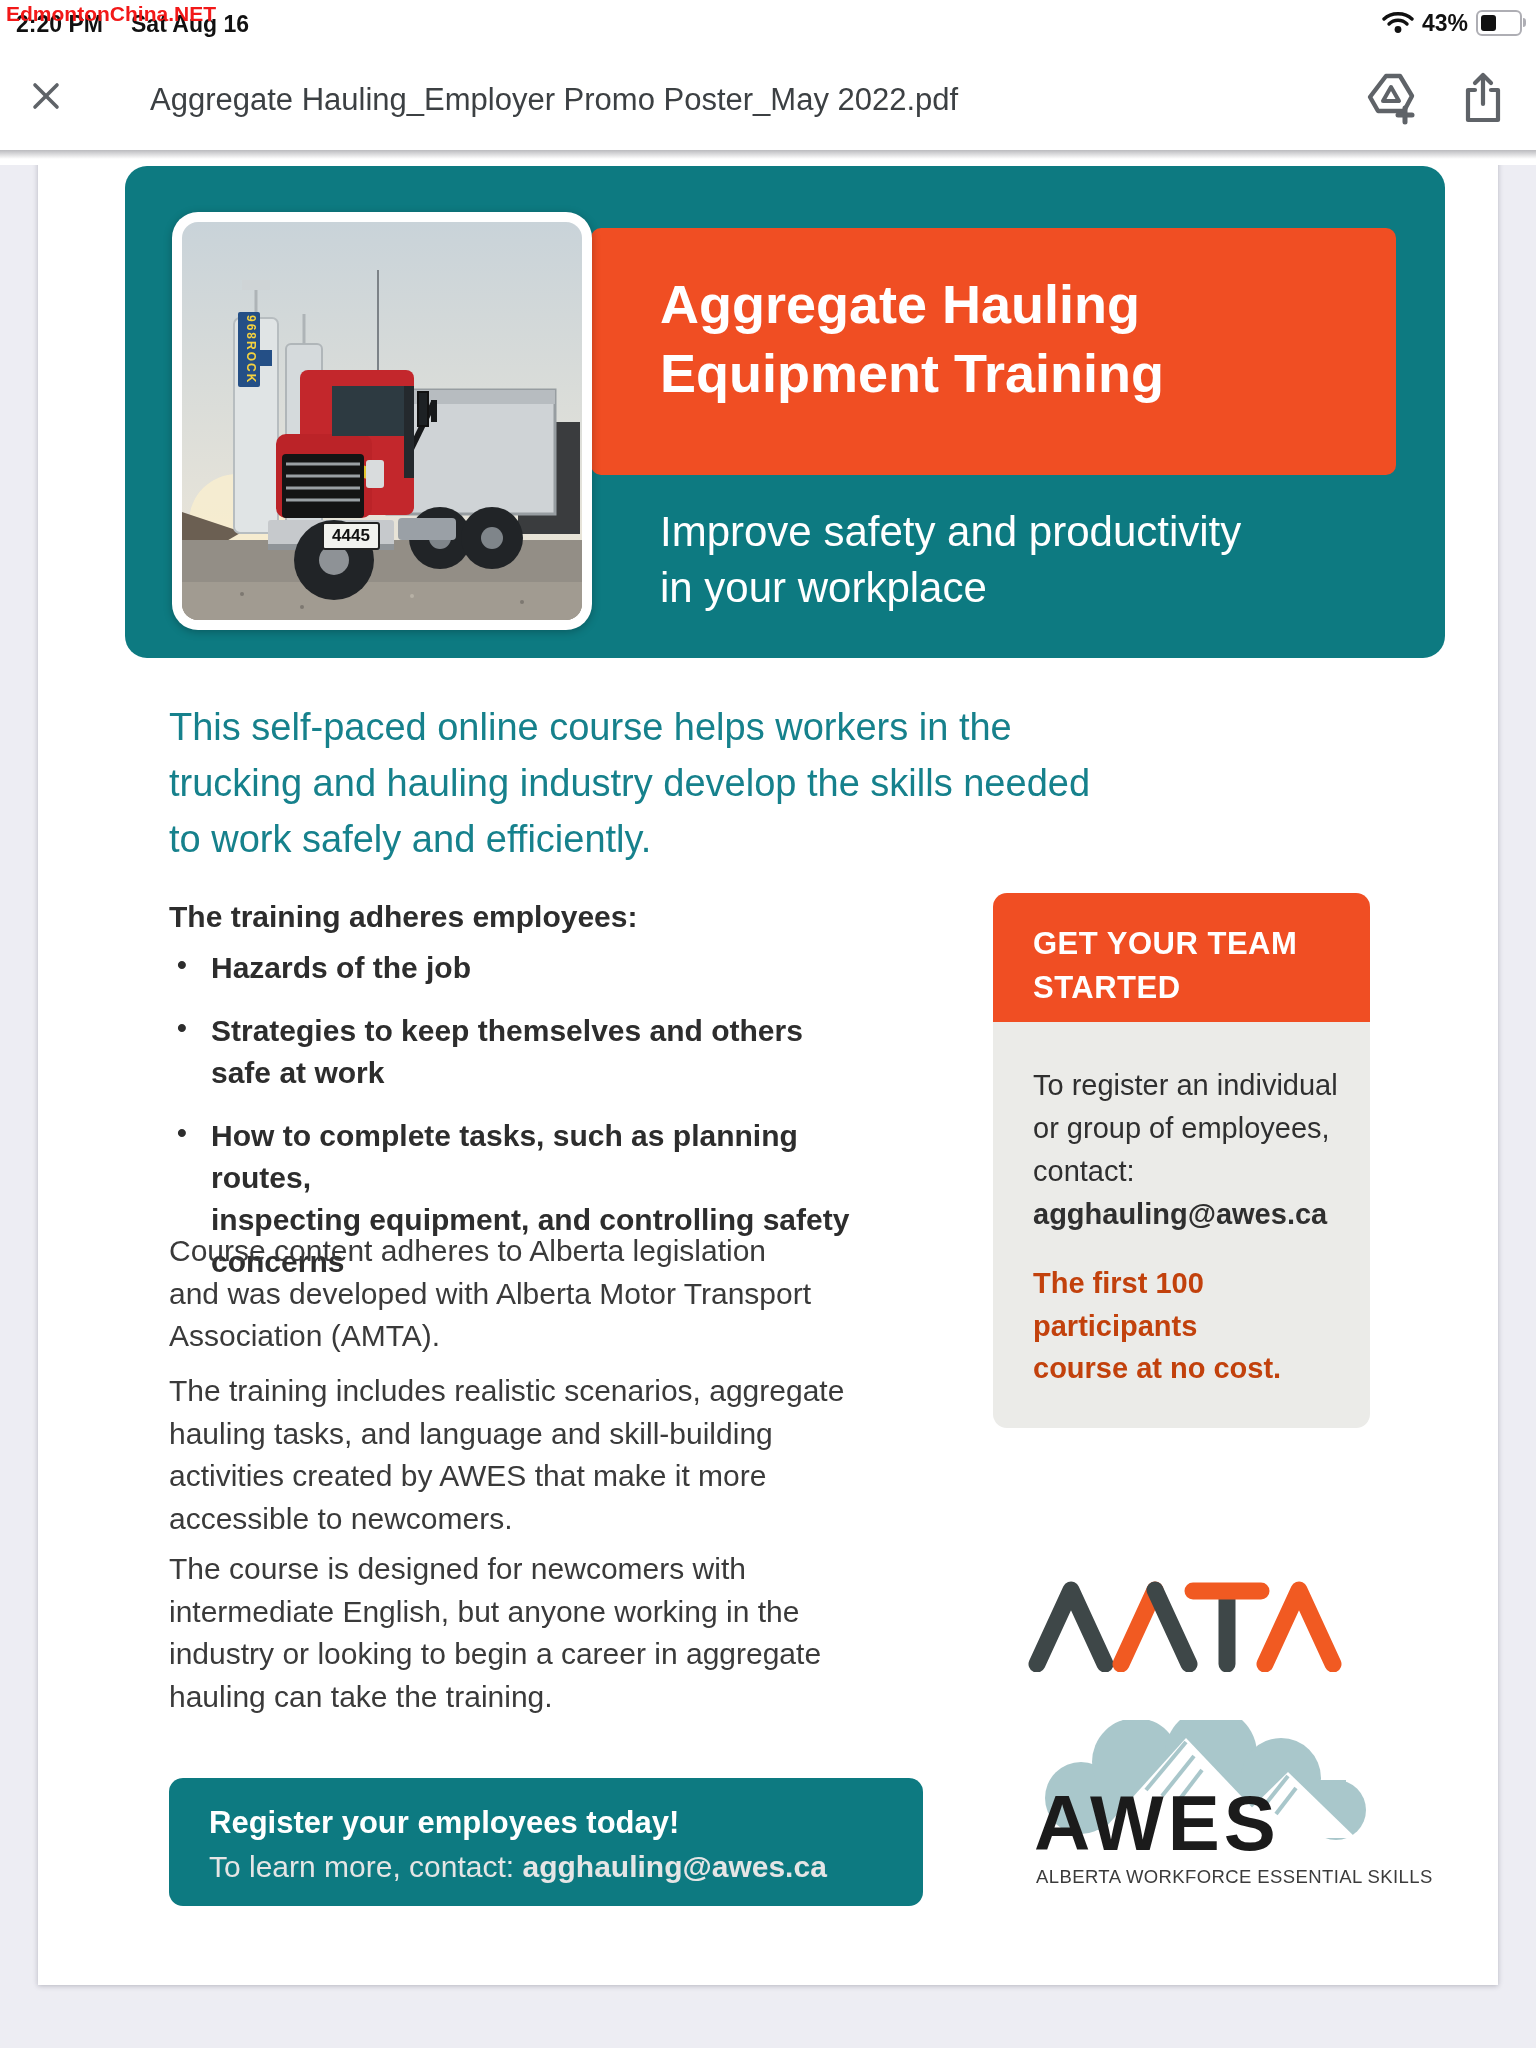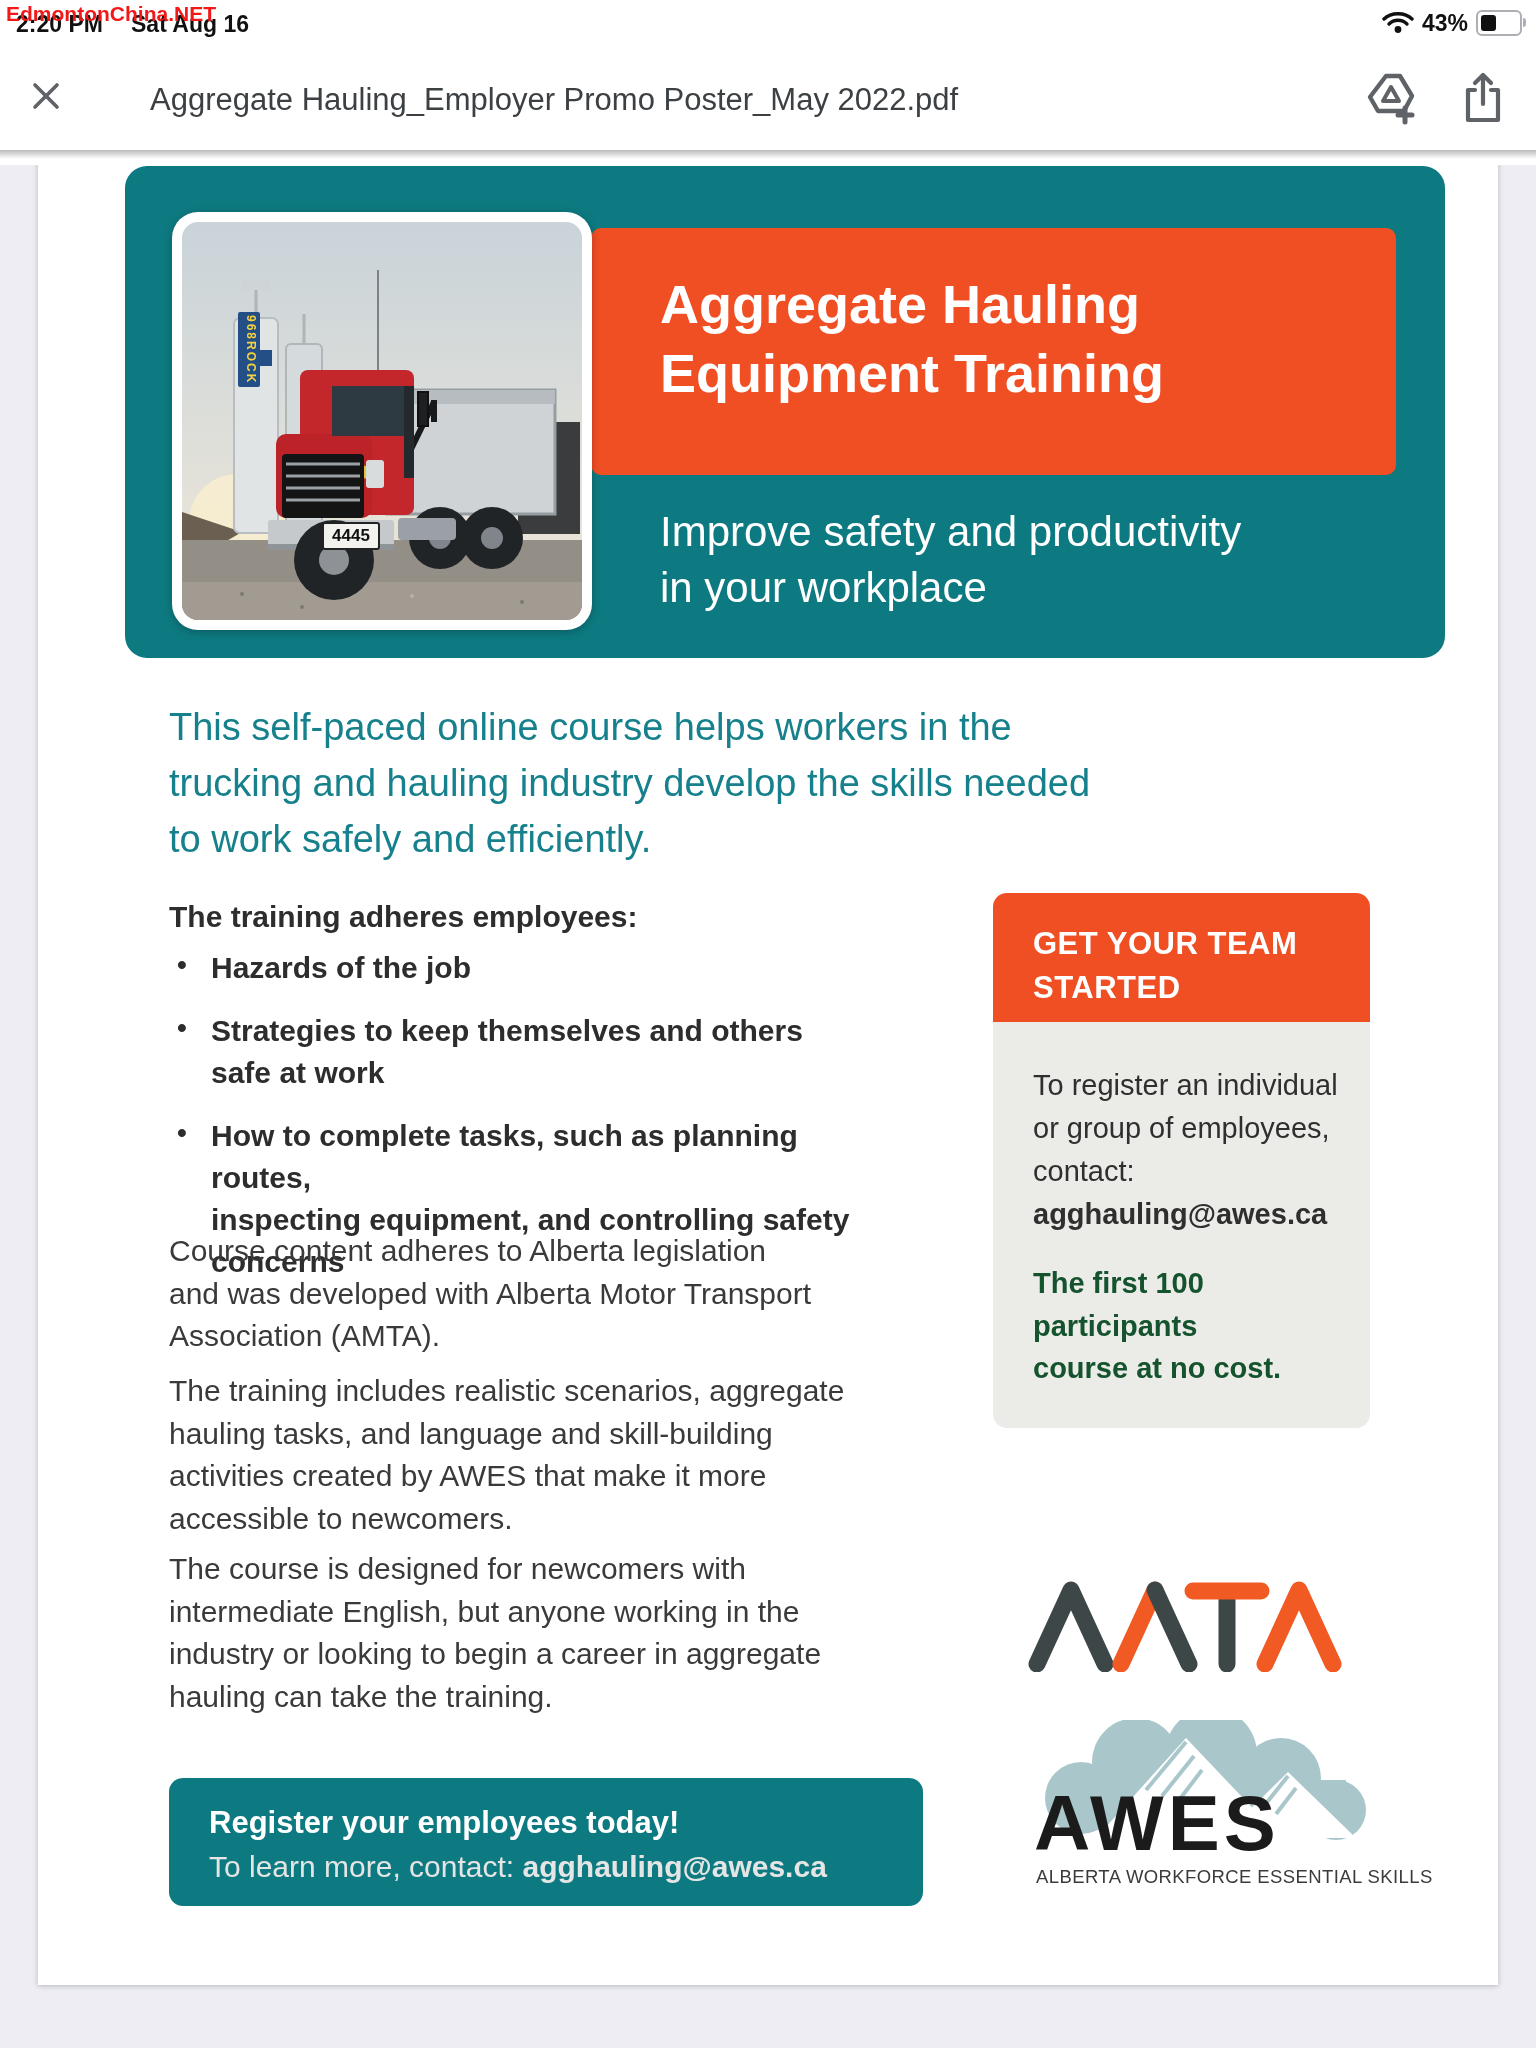--- a/index.html
+++ b/index.html
@@ -68,21 +68,21 @@
   .cta .c2 b{font-weight:700;}
 
   
   .side{position:absolute;left:955px;top:741px;width:377px;}
   .side-head{background:#F04E23;border-radius:14px 14px 0 0;height:129px;box-sizing:border-box;padding:29px 0 0 40px;}
   .side-head .hl{display:block;font-size:31px;font-weight:700;color:#fff;letter-spacing:.5px;line-height:1.42;}
   .side-body{background:#EBEBE8;border-radius:0 0 14px 14px;box-sizing:border-box;padding:42px 30px 38px 40px;}
   .side-body .sbl{display:block;font-size:29px;font-weight:400;color:#2f2f2f;line-height:1.48;}
   .side-body .sbe{display:block;font-size:29px;font-weight:700;color:#2f2f2f;line-height:1.48;}
   .side-note{margin-top:26px;}
-  .side-note .snl{display:block;font-size:29px;font-weight:700;color:#14532d;line-height:1.48;}
+  .side-note .snl{display:block;font-size:29px;font-weight:700;color:#c2410c;line-height:1.48;}
 
   
   .amta{position:absolute;left:985px;top:1428px;width:320px;height:92px;}
   .awes{position:absolute;left:988px;top:1568px;width:400px;height:180px;}
   .awes .word{position:absolute;left:8px;top:58px;font-size:78px;font-weight:800;letter-spacing:4px;color:#1b1b1b;}
   .awes .tag{position:absolute;left:10px;top:146px;font-size:18.5px;font-weight:500;letter-spacing:.4px;color:#3b3b3b;white-space:nowrap;}
 </style>
 </head>
 <body>
 

